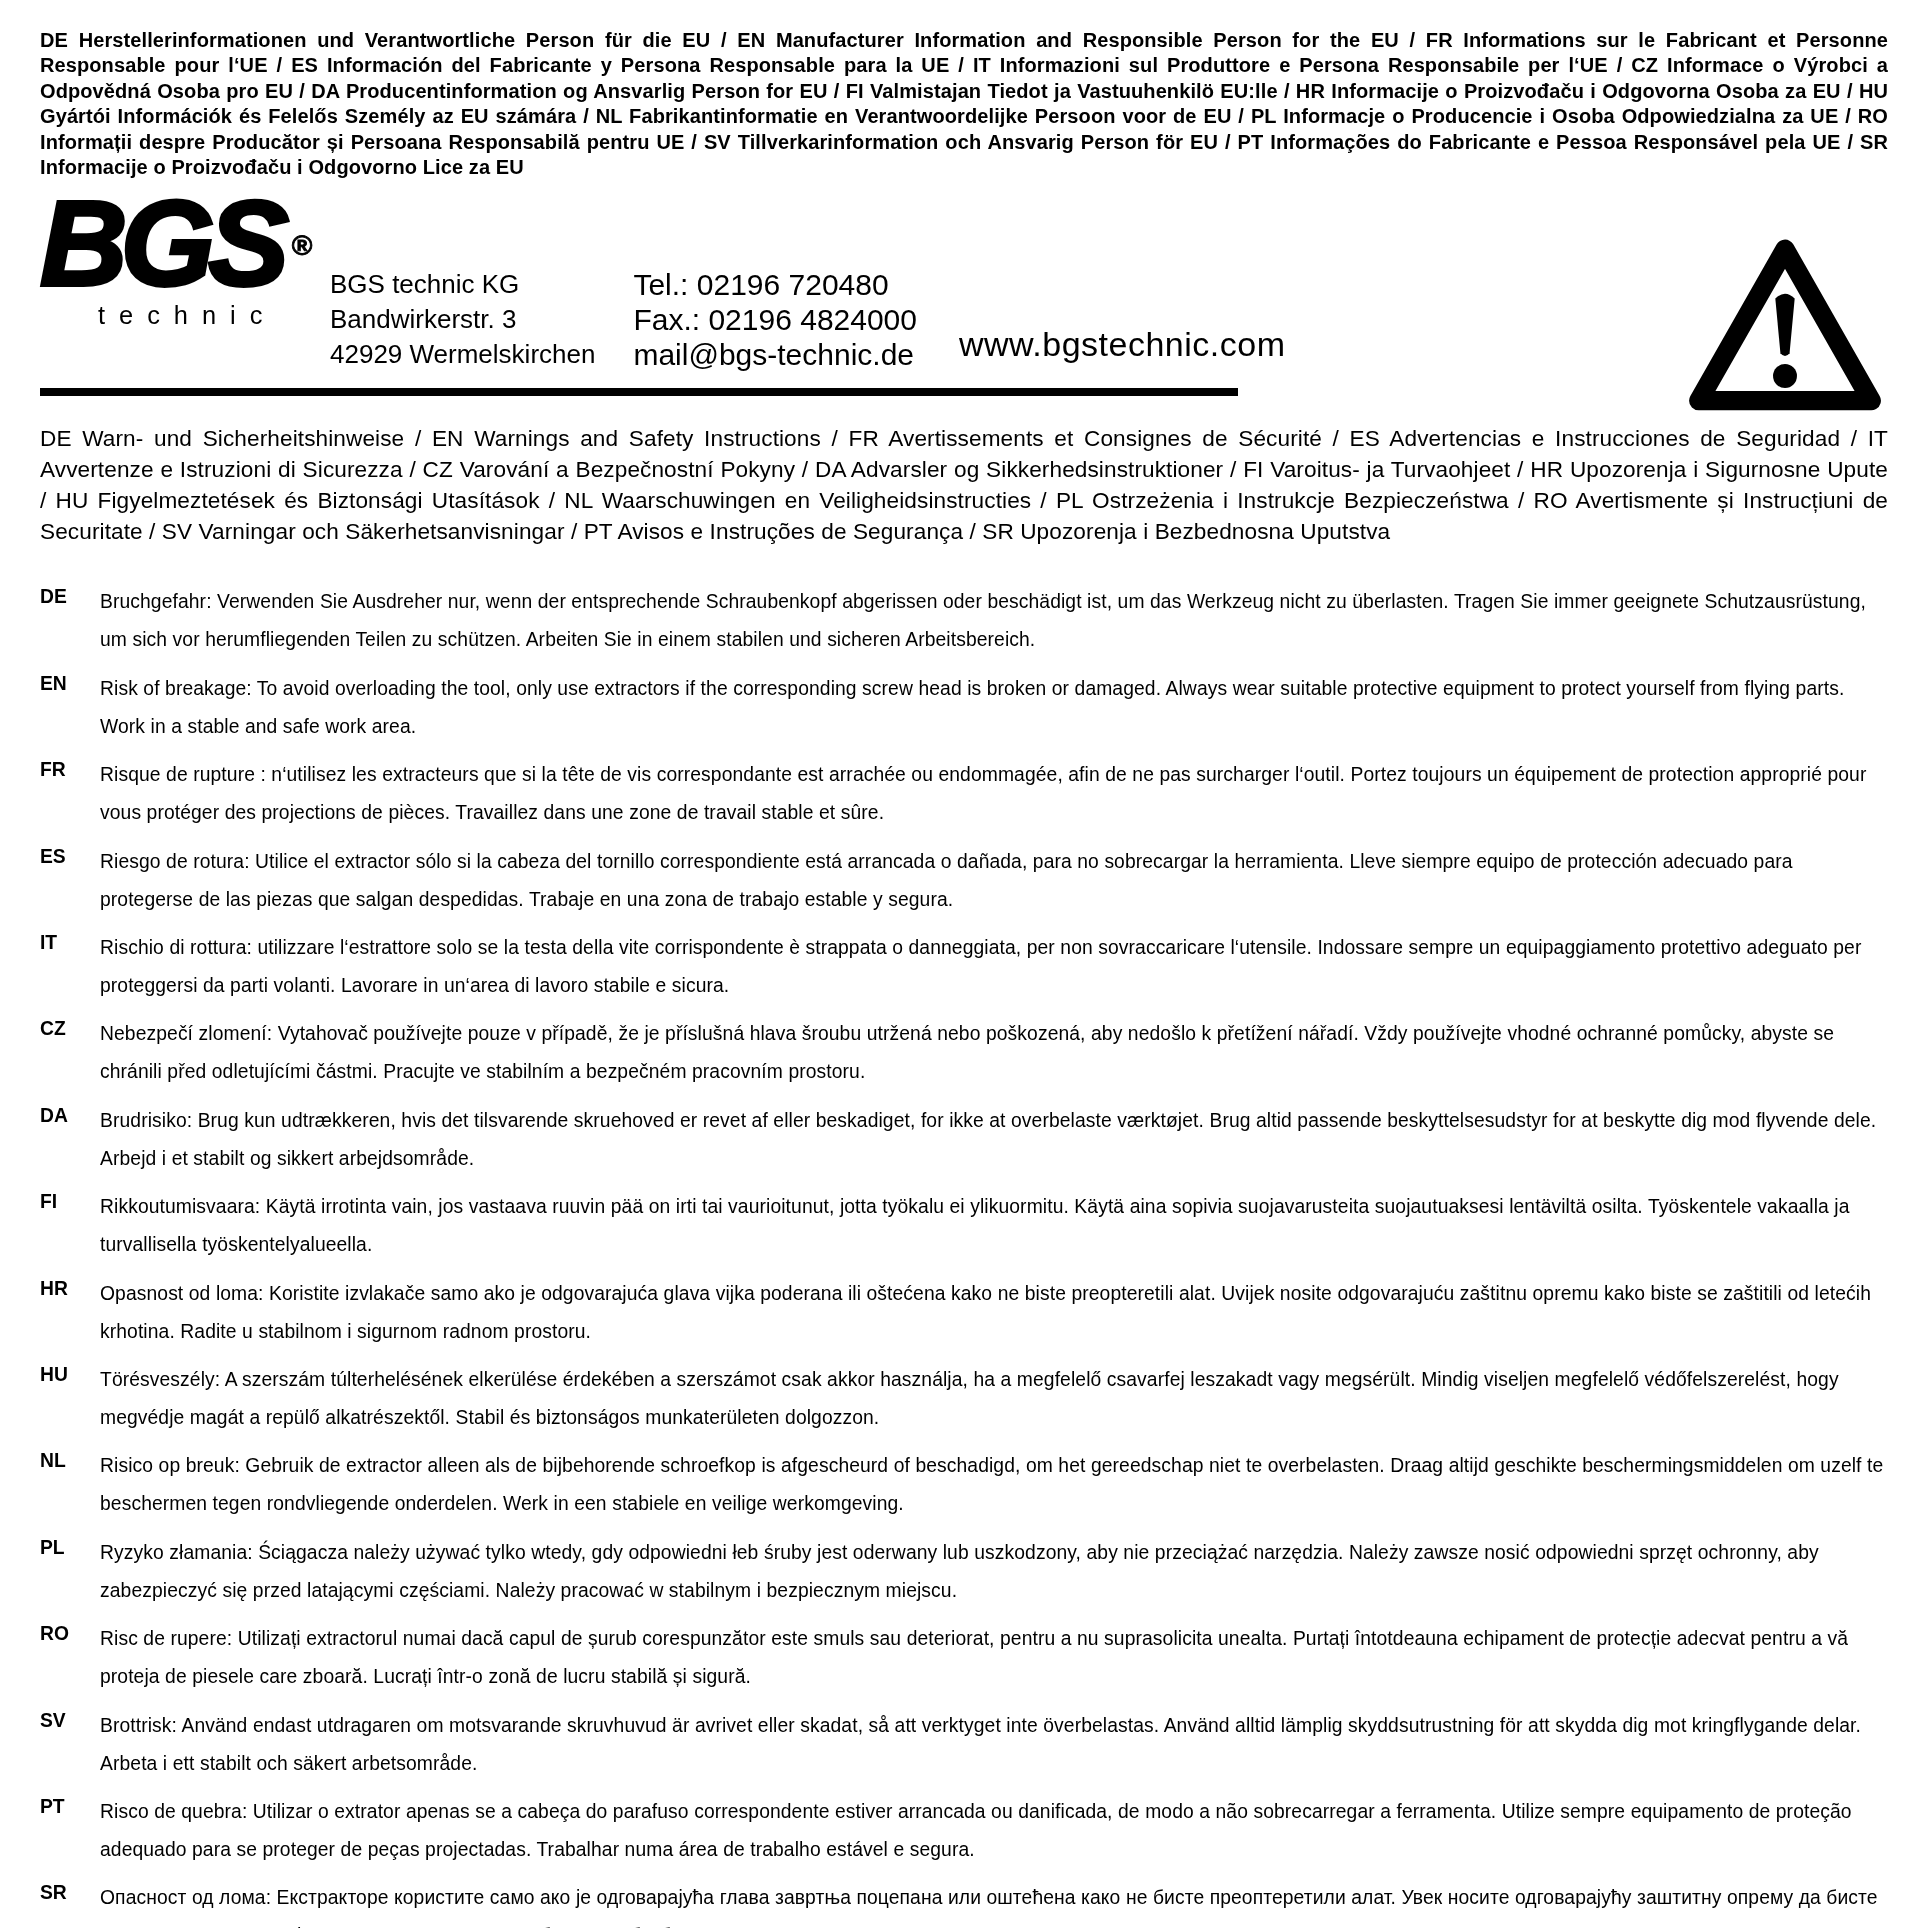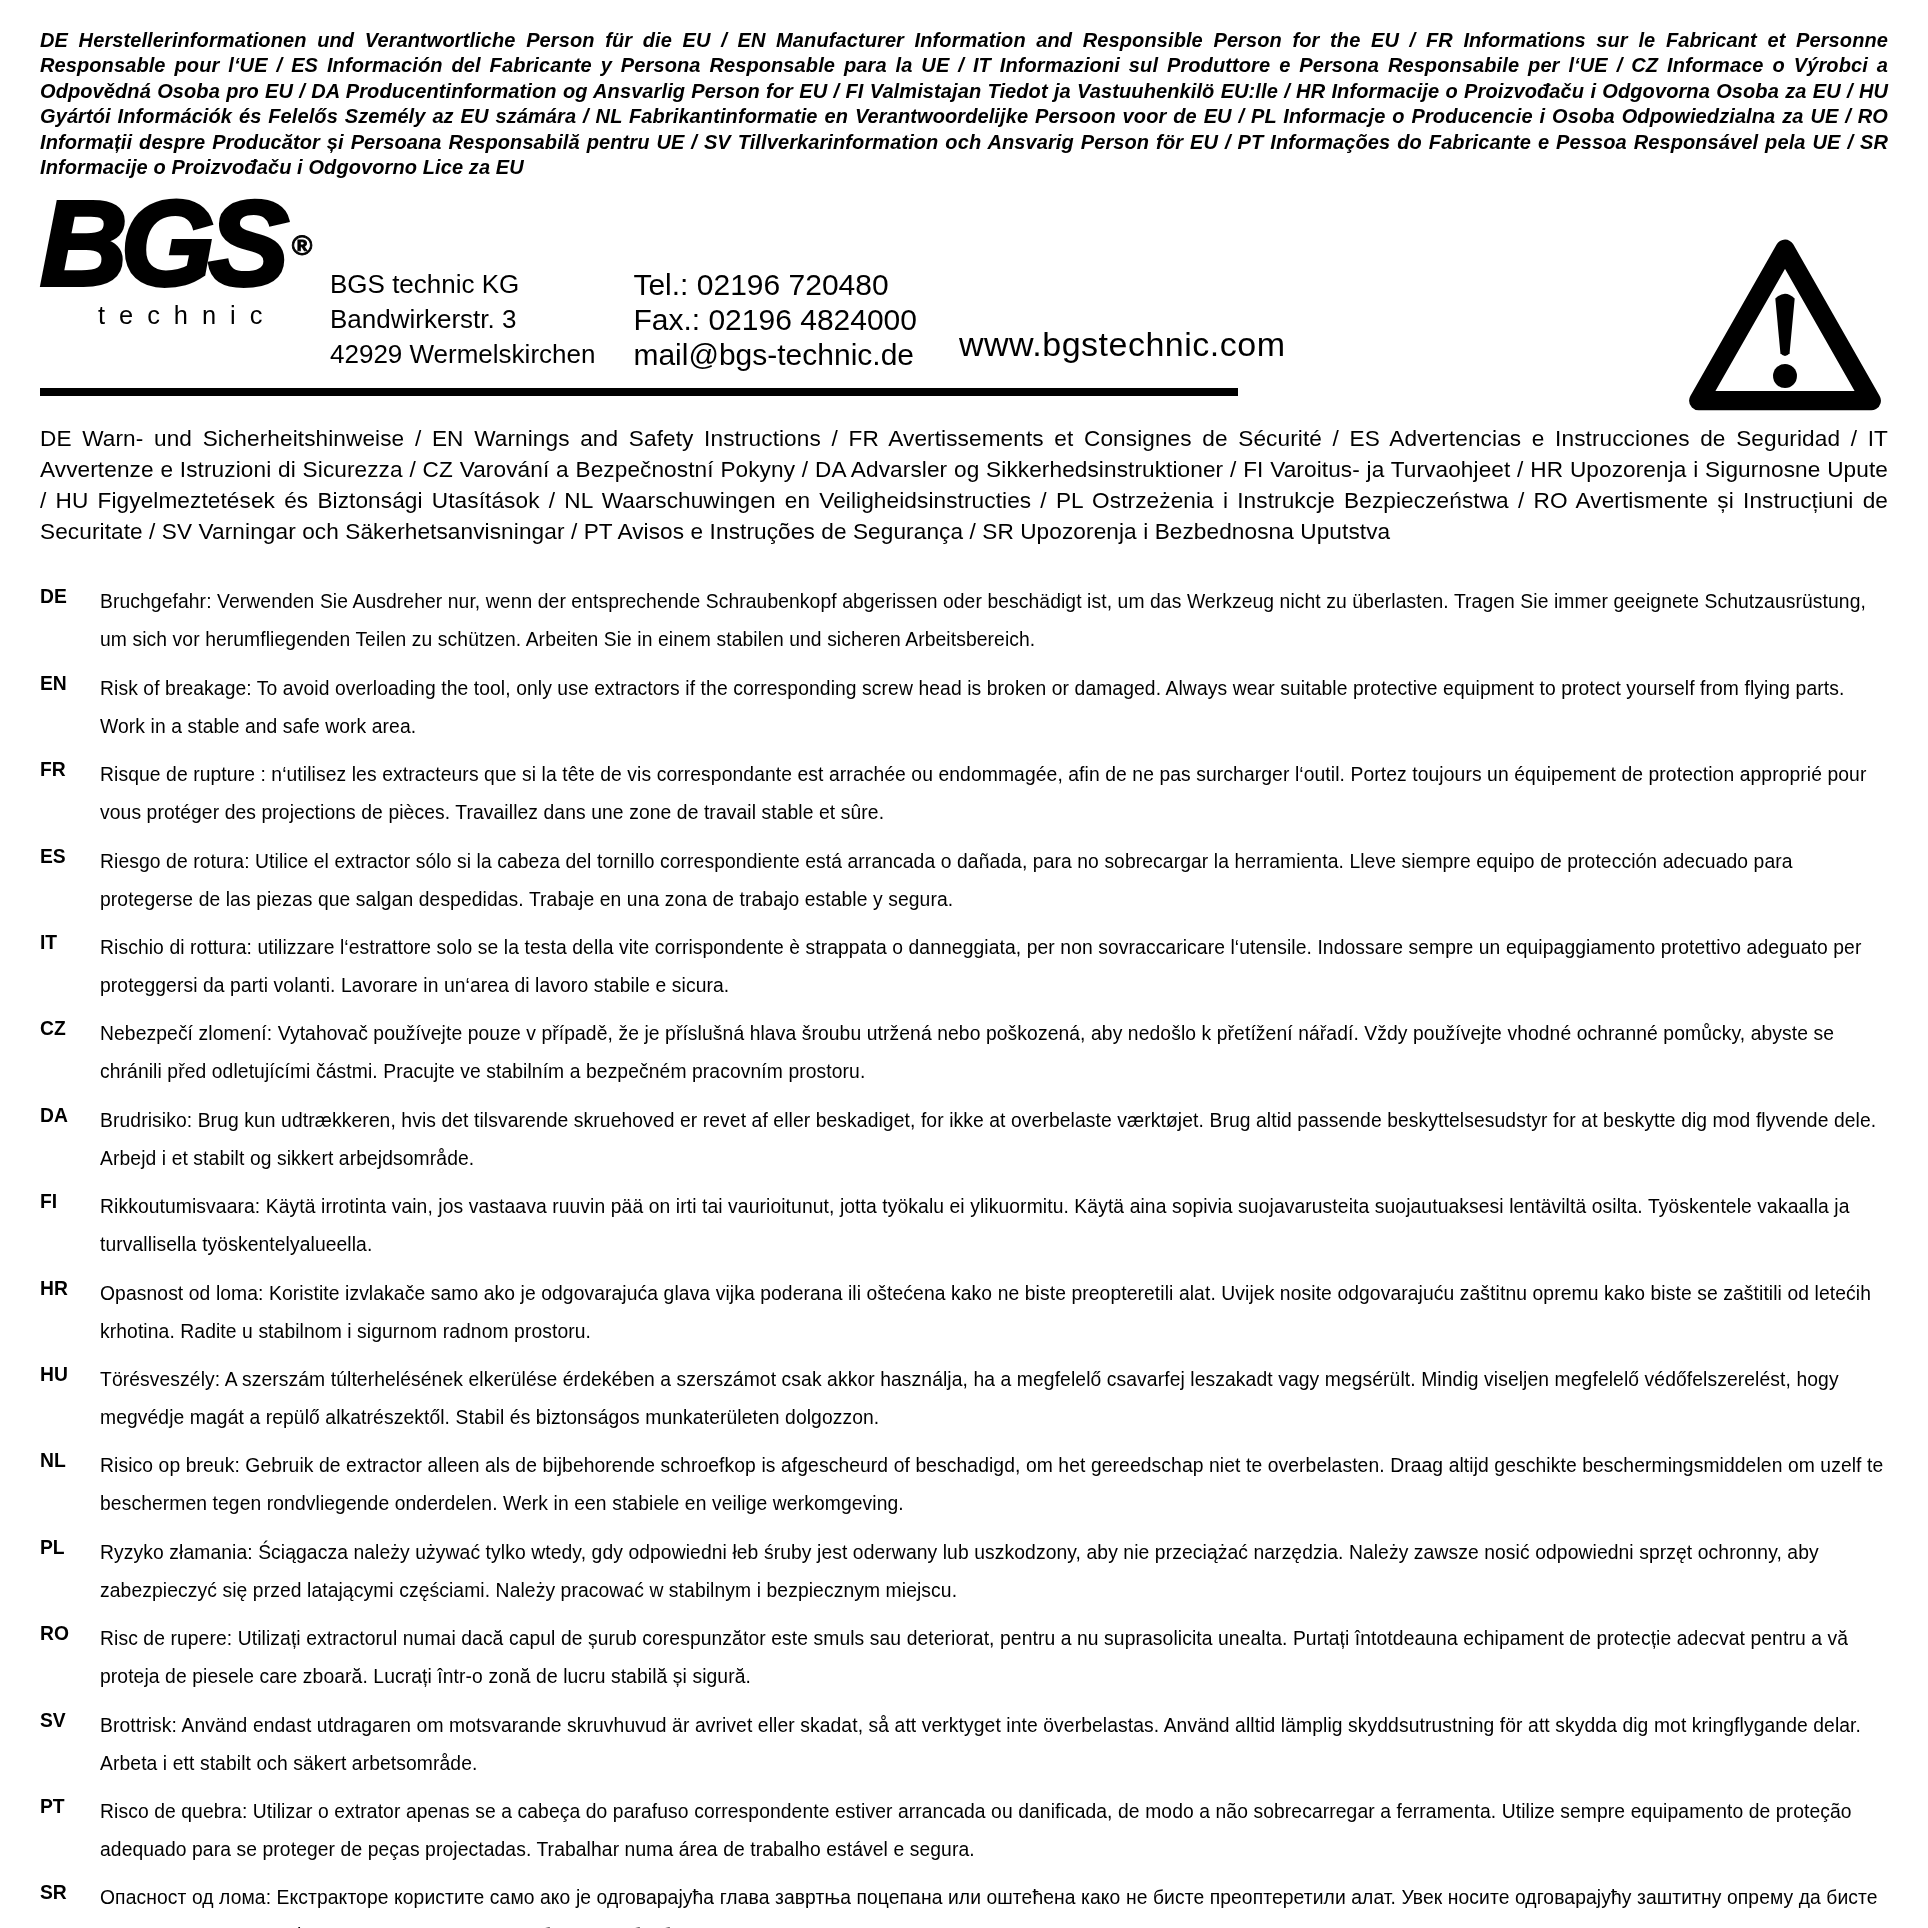--- a/index.html
+++ b/index.html
@@ -12,21 +12,20 @@
   }
   .page{padding:28px 40px 0 40px;position:relative;}
 
   
   .top-header{
     font-size:20px;
     font-weight:bold;
     line-height:25.4px;
     text-align:justify;
     letter-spacing:0.1px;
-    font-style:italic;
   }
 
   
   .brand-row{
     position:relative;
     margin-top:7.5px;
     height:185px;
     display:flex;
     align-items:flex-start;
   }

